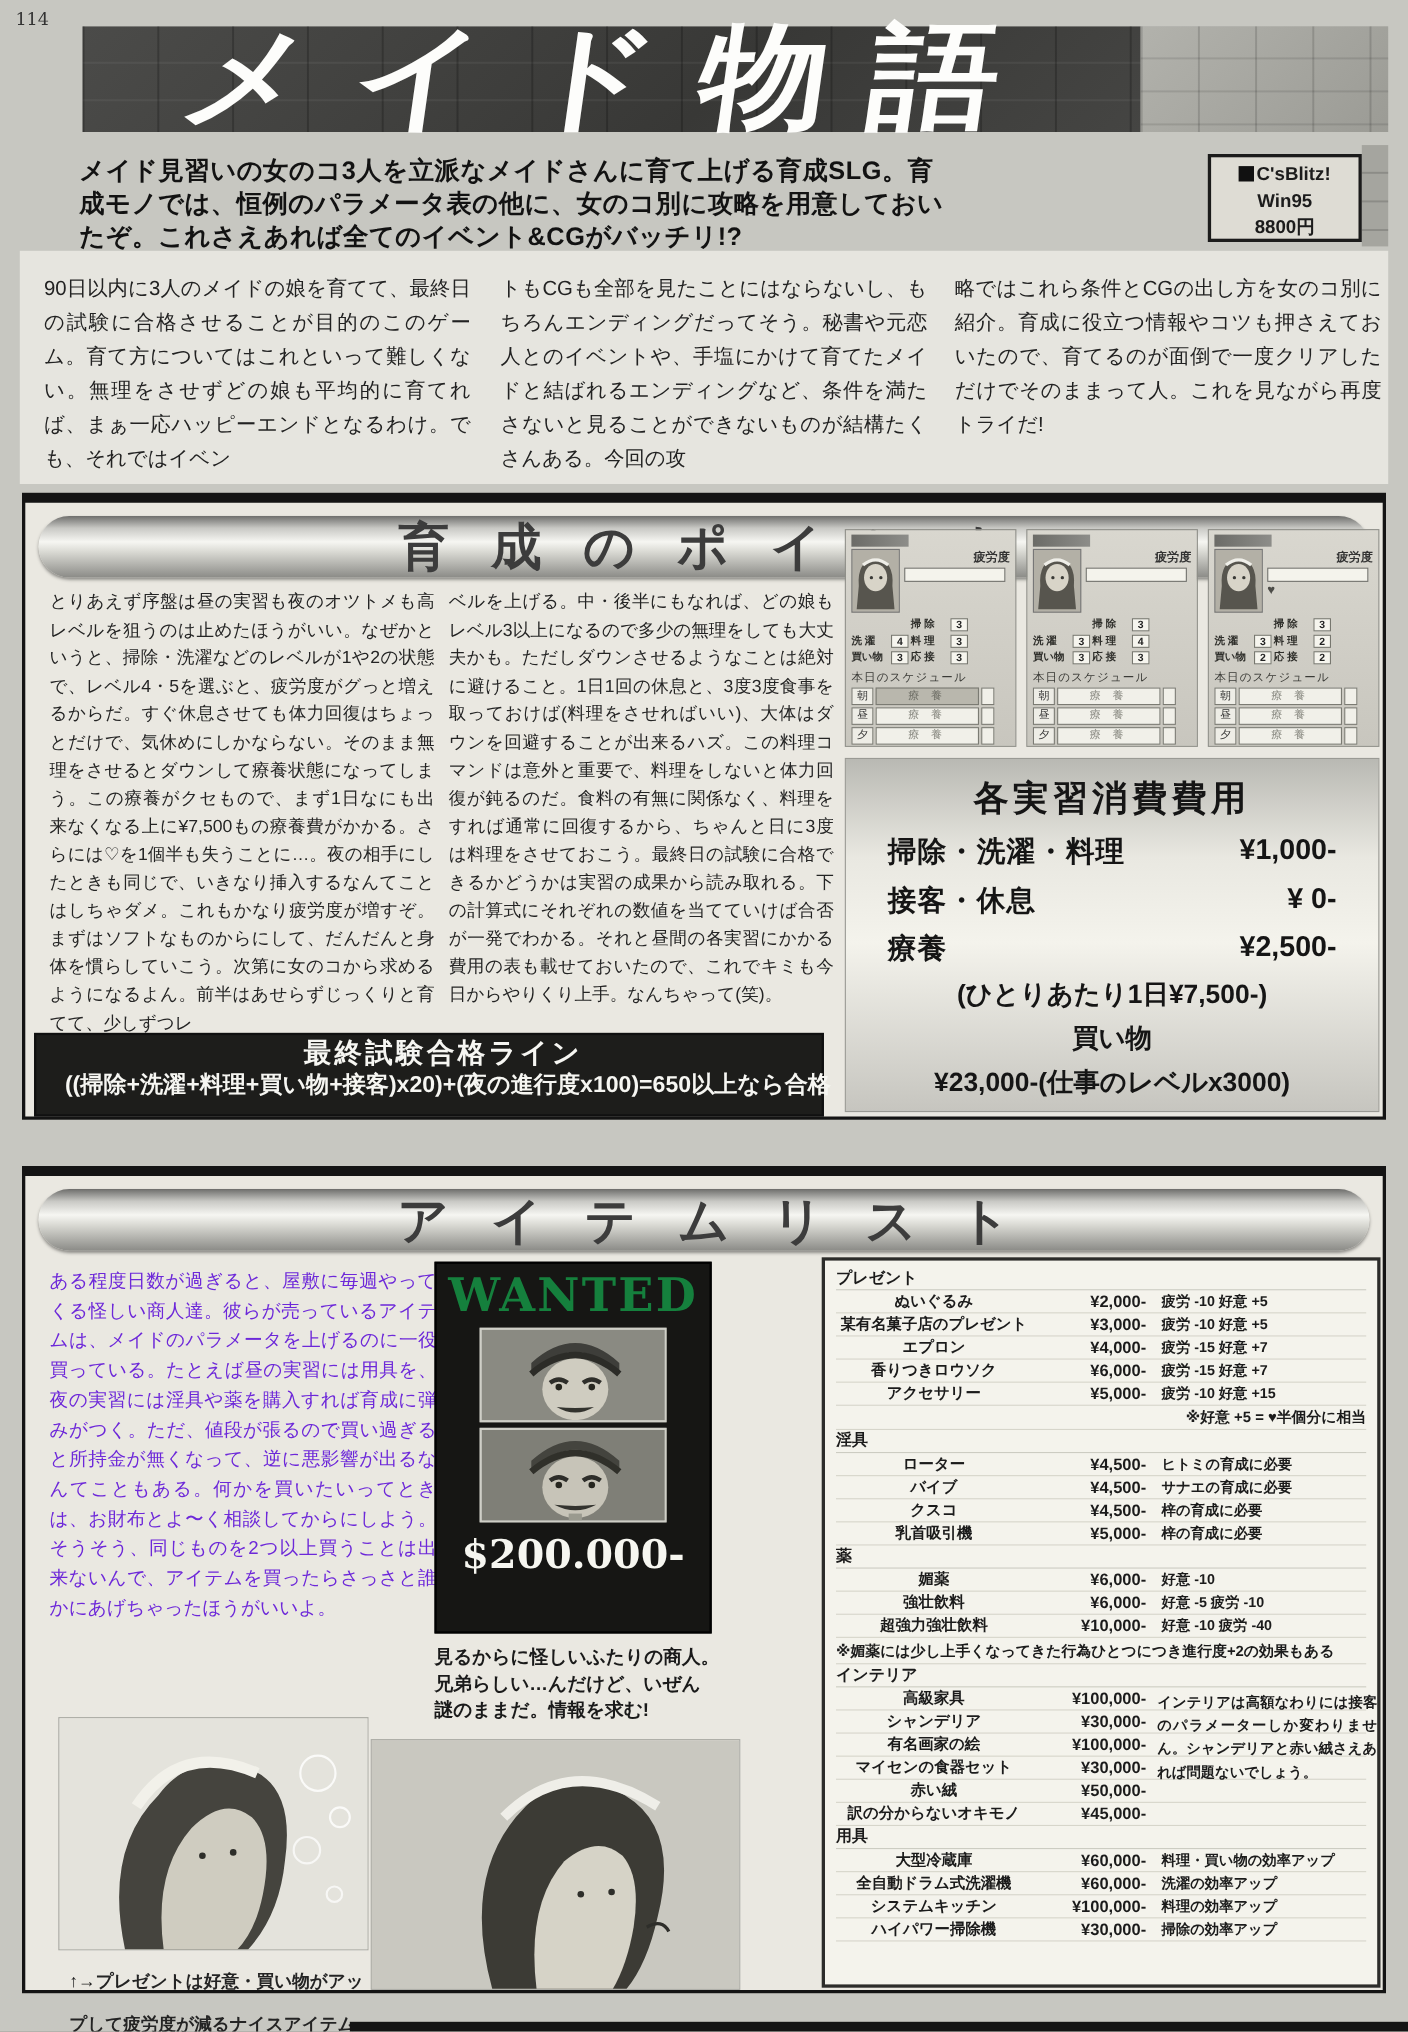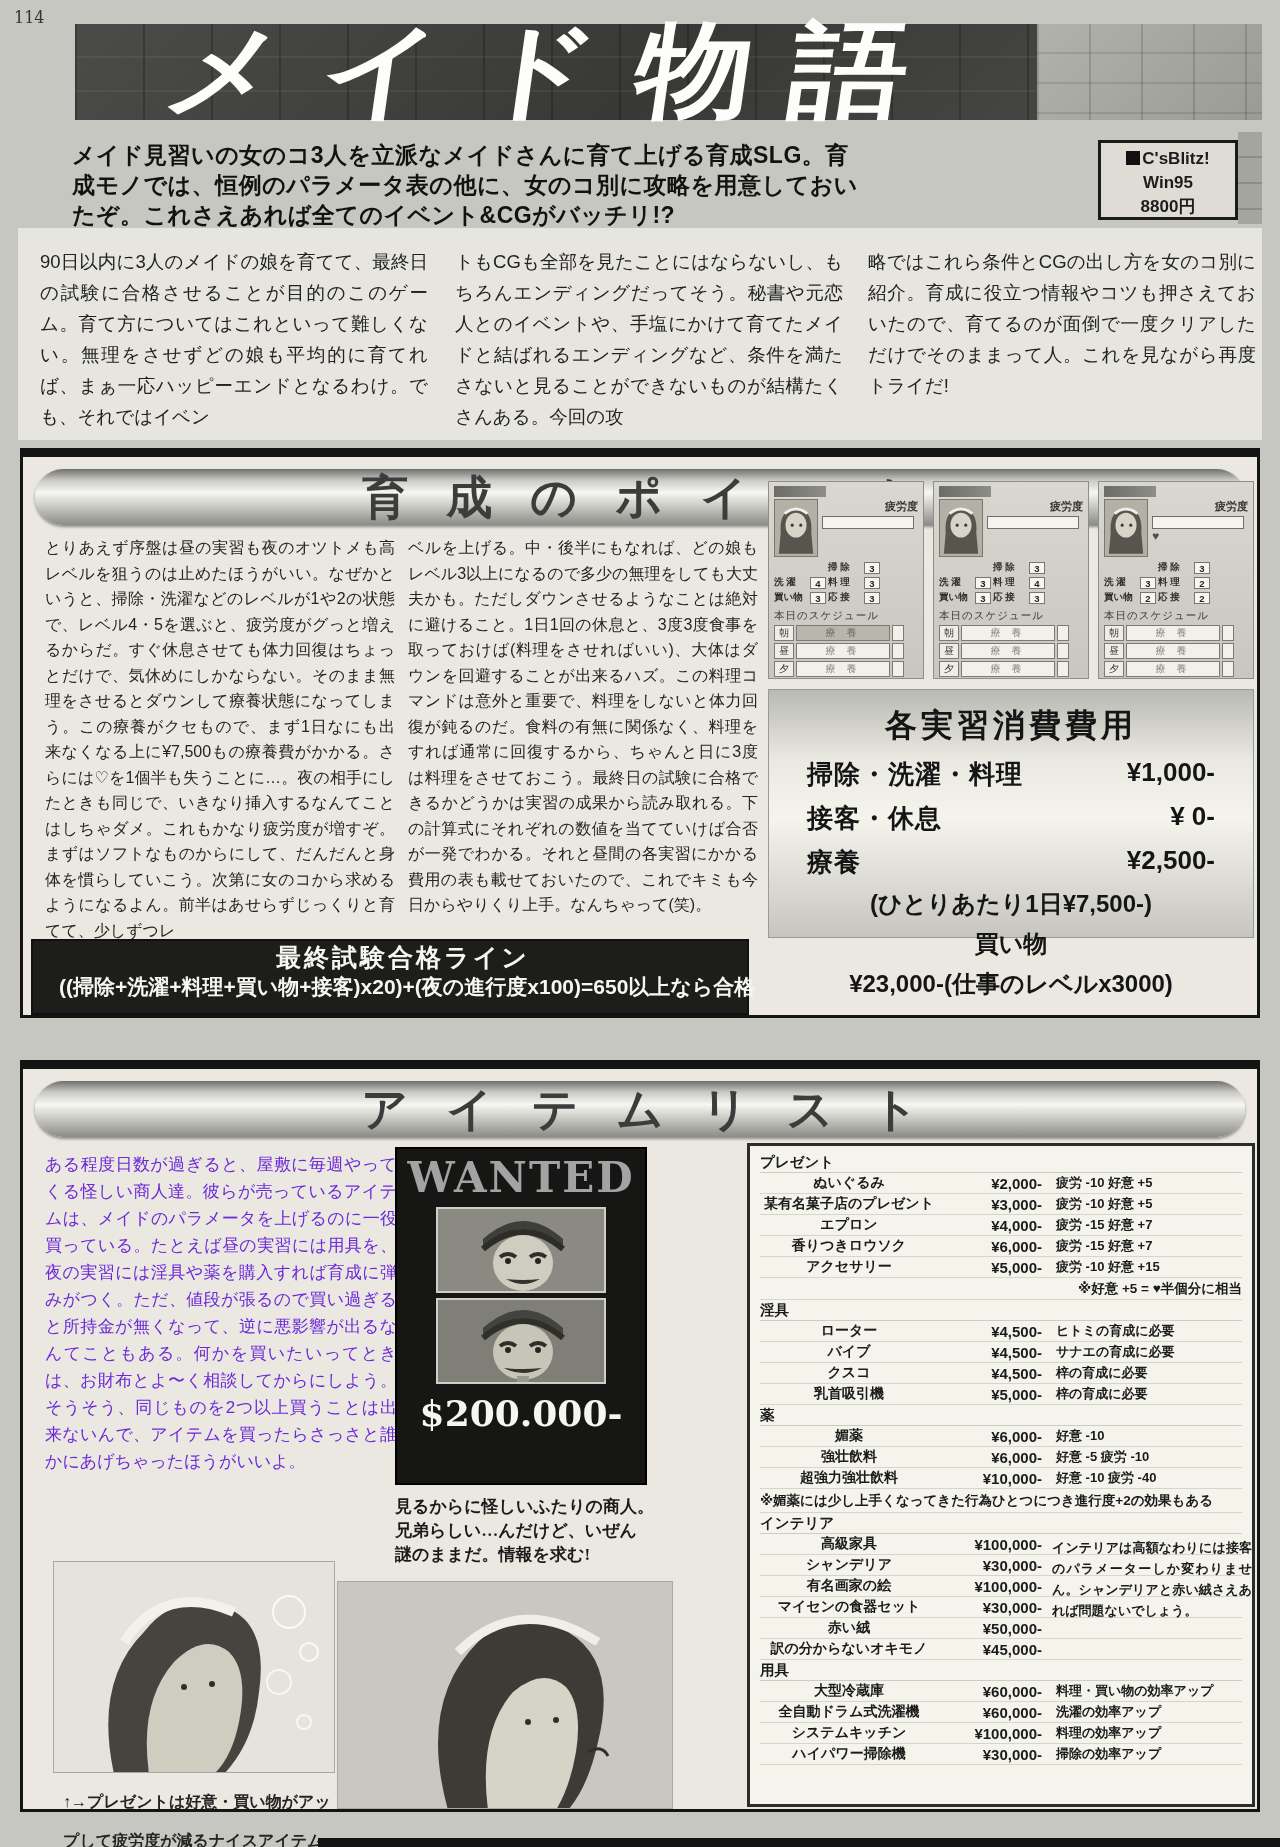--- a/index.html
+++ b/index.html
@@ -72,45 +72,45 @@
   .sp-sched-title{margin-top:4px;font-size:10.5px;color:#3a3a36;letter-spacing:1px;white-space:nowrap;}
   .sp-sched{margin-top:2px;}
   .sc-row{display:flex;gap:2px;height:16px;margin-bottom:2px;}
   .sc-t{width:20px;border:1px solid #7b7b73;background:#eeede6;font-size:10px;text-align:center;line-height:14px;color:#333;}
   .sc-v{width:94px;border:1px solid #7b7b73;background:#f1f0e9;font-size:10px;letter-spacing:4px;
         text-align:center;line-height:14px;color:#8a8a82;}
   .sc-e{width:12px;border:1px solid #7b7b73;background:#f1f0e9;}
   #screens .screen-panel:nth-of-type(1) .sc-row:first-child .sc-v{background:#b9b7ad;color:#6f6f67;}
 
   
-  #costbox{position:absolute;left:745px;top:232px;width:486px;height:249px;border:1px solid #9a9a94;
+  #costbox{position:absolute;left:745px;top:232px;width:486px;height:322px;border:1px solid #9a9a94;
      background:linear-gradient(180deg,#b9b9b3 0%,#e9e8e1 28%,#f4f3ec 52%,#c6c5bf 100%);
      text-align:center;padding-top:14px;}
   #cb-title{font-size:32px;font-weight:900;letter-spacing:4px;color:#151515;}
   .cb-row{display:flex;justify-content:space-between;padding:0 38px;margin-top:9px;}
   .cb-label{font-size:26px;font-weight:900;color:#151515;letter-spacing:1px;font-family:Liberation Mono, monospace;}
   .cb-value{font-size:26px;font-weight:900;color:#151515;}
   .cb-center{margin-top:8px;font-size:24px;font-weight:900;color:#151515;}
 
   
   #passbar{position:absolute;left:8px;top:482px;width:718px;height:76px;background:#1d1d1b;
      border:2px solid #101010;text-align:center;color:#f6f6f2;padding-left:26px;}
   #pb-title{font-size:25px;font-weight:900;letter-spacing:3px;line-height:32px;}
   #pb-formula{font-size:21px;font-weight:900;letter-spacing:0;line-height:28px;white-space:nowrap;}
 
   
   #it-intro{position:absolute;left:22px;top:82px;width:352px;font-size:17px;line-height:27px;
      text-align:justify;color:#6d28d9;}
   #wanted{position:absolute;left:372px;top:78px;width:252px;height:338px;background:#161614;
      border:2px solid #000;text-align:center;padding-top:4px;}
-  #w-title{font-family:"DejaVu Serif","Liberation Serif",serif;font-size:42px;font-weight:700;color:#a3a3a3;letter-spacing:2px;}
+  #w-title{font-family:"DejaVu Serif","Liberation Serif",serif;font-size:42px;font-weight:700;color:#15803d;letter-spacing:2px;}
   .w-frame{width:170px;height:86px;margin:5px auto 0;border:2px solid #cfcfc7;background:#83837d;overflow:hidden;}
   #w-reward{margin-top:8px;font-family:"DejaVu Serif","Liberation Serif",serif;font-size:36px;font-weight:700;color:#f6f6f0;}
   #wanted-caption{position:absolute;left:372px;top:426px;width:372px;}
-  .wc-line{font-size:17px;font-weight:700;line-height:24px;color:#1a1a1a;font-family:Liberation Serif, serif;}
+  .wc-line{font-size:17px;font-weight:700;line-height:24px;color:#1a1a1a;}
 
   
   #itemtable{position:absolute;left:724px;top:74px;width:508px;height:664px;border:3px solid #2c2c2a;
      background:#f4f3ec;padding:6px 10px 4px;}
   .tsec{position:relative;}
   .tsec-label{height:21px;font-size:14.5px;font-weight:900;color:#1b1b1b;border-bottom:1px solid #ccccc2;line-height:20px;}
   .trow{display:flex;align-items:center;height:21px;border-bottom:1px solid #d6d5ca;}
   .tname{width:178px;text-align:center;font-size:14px;font-weight:900;color:#1b1b1b;white-space:nowrap;}
   .tprice{width:104px;text-align:right;font-size:15px;font-weight:900;color:#1b1b1b;white-space:nowrap;}
   .teffect{flex:1;padding-left:14px;font-size:13px;font-weight:900;color:#1b1b1b;white-space:nowrap;}

